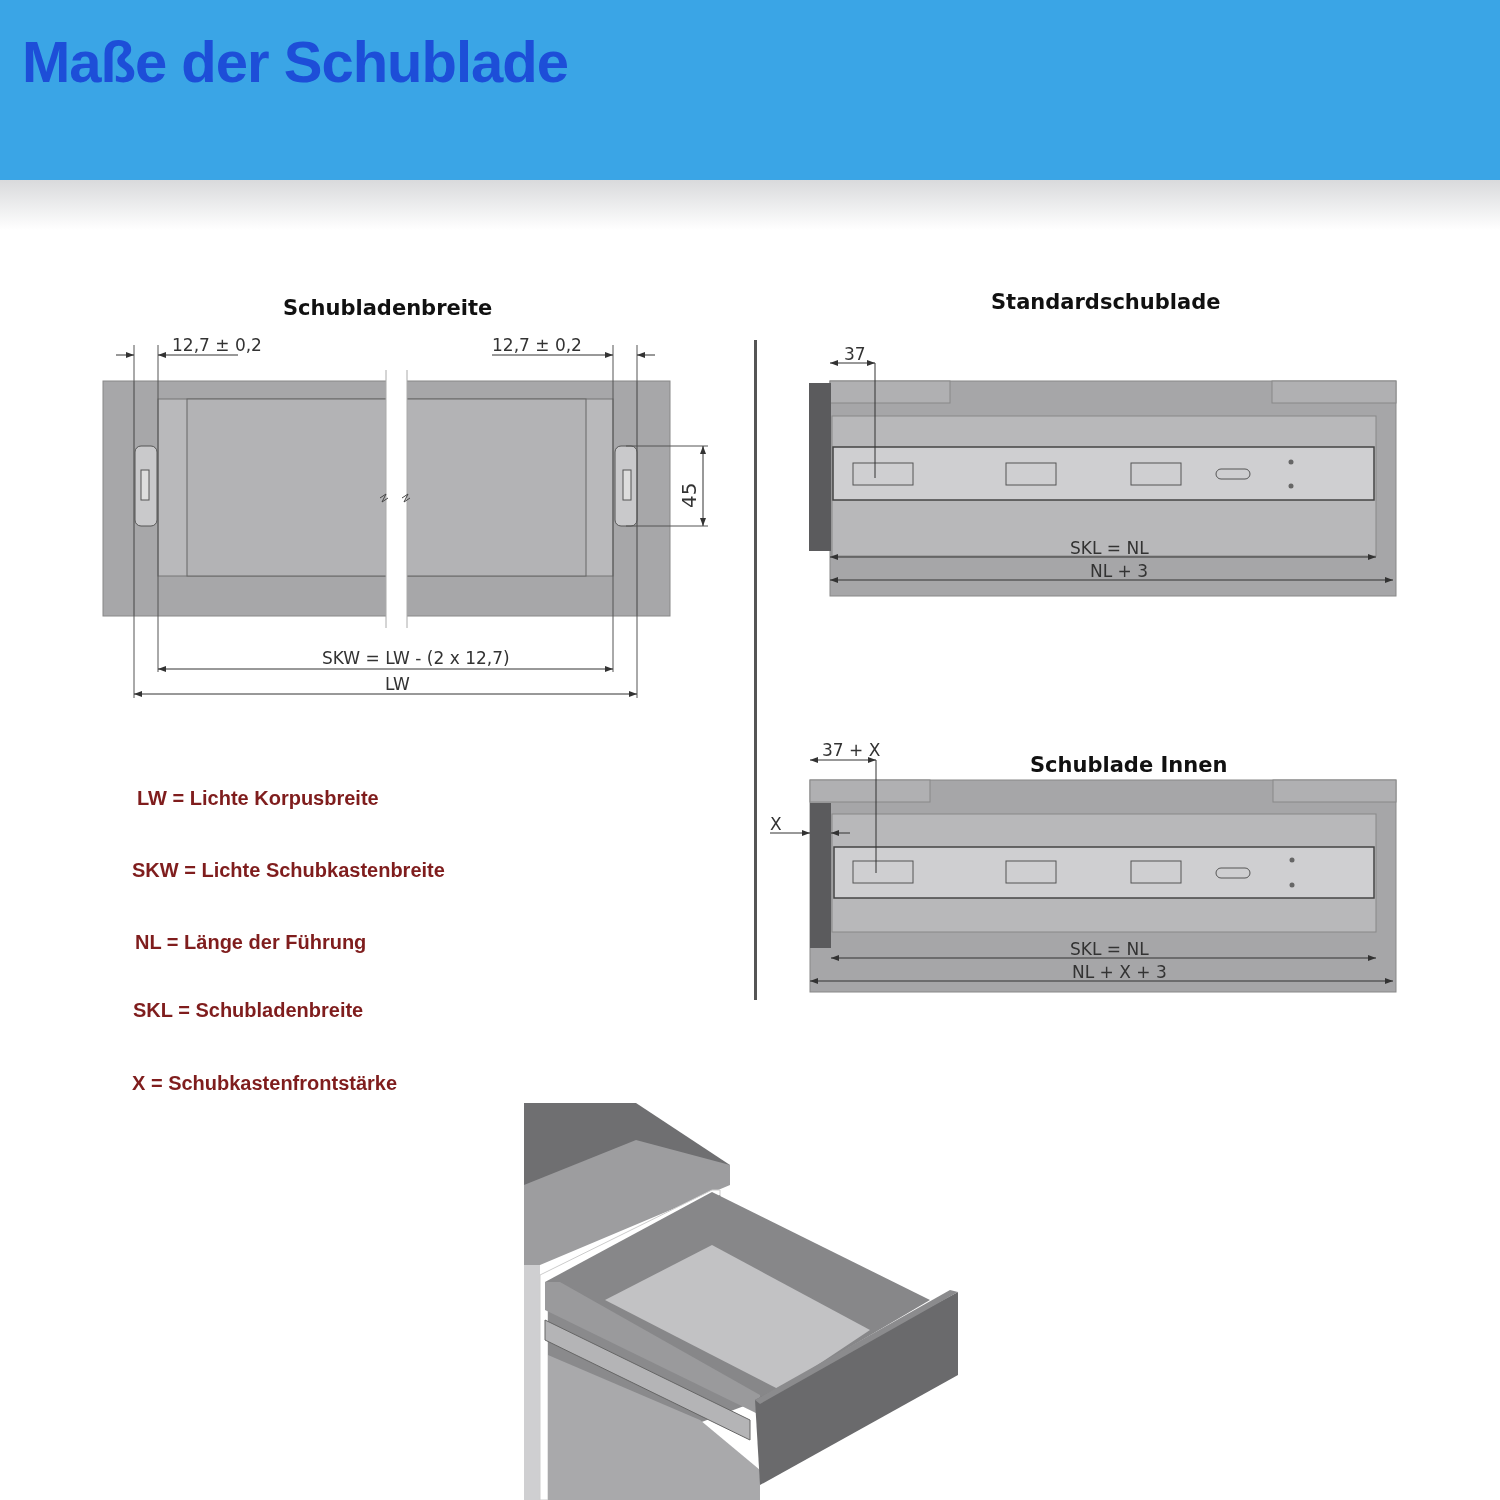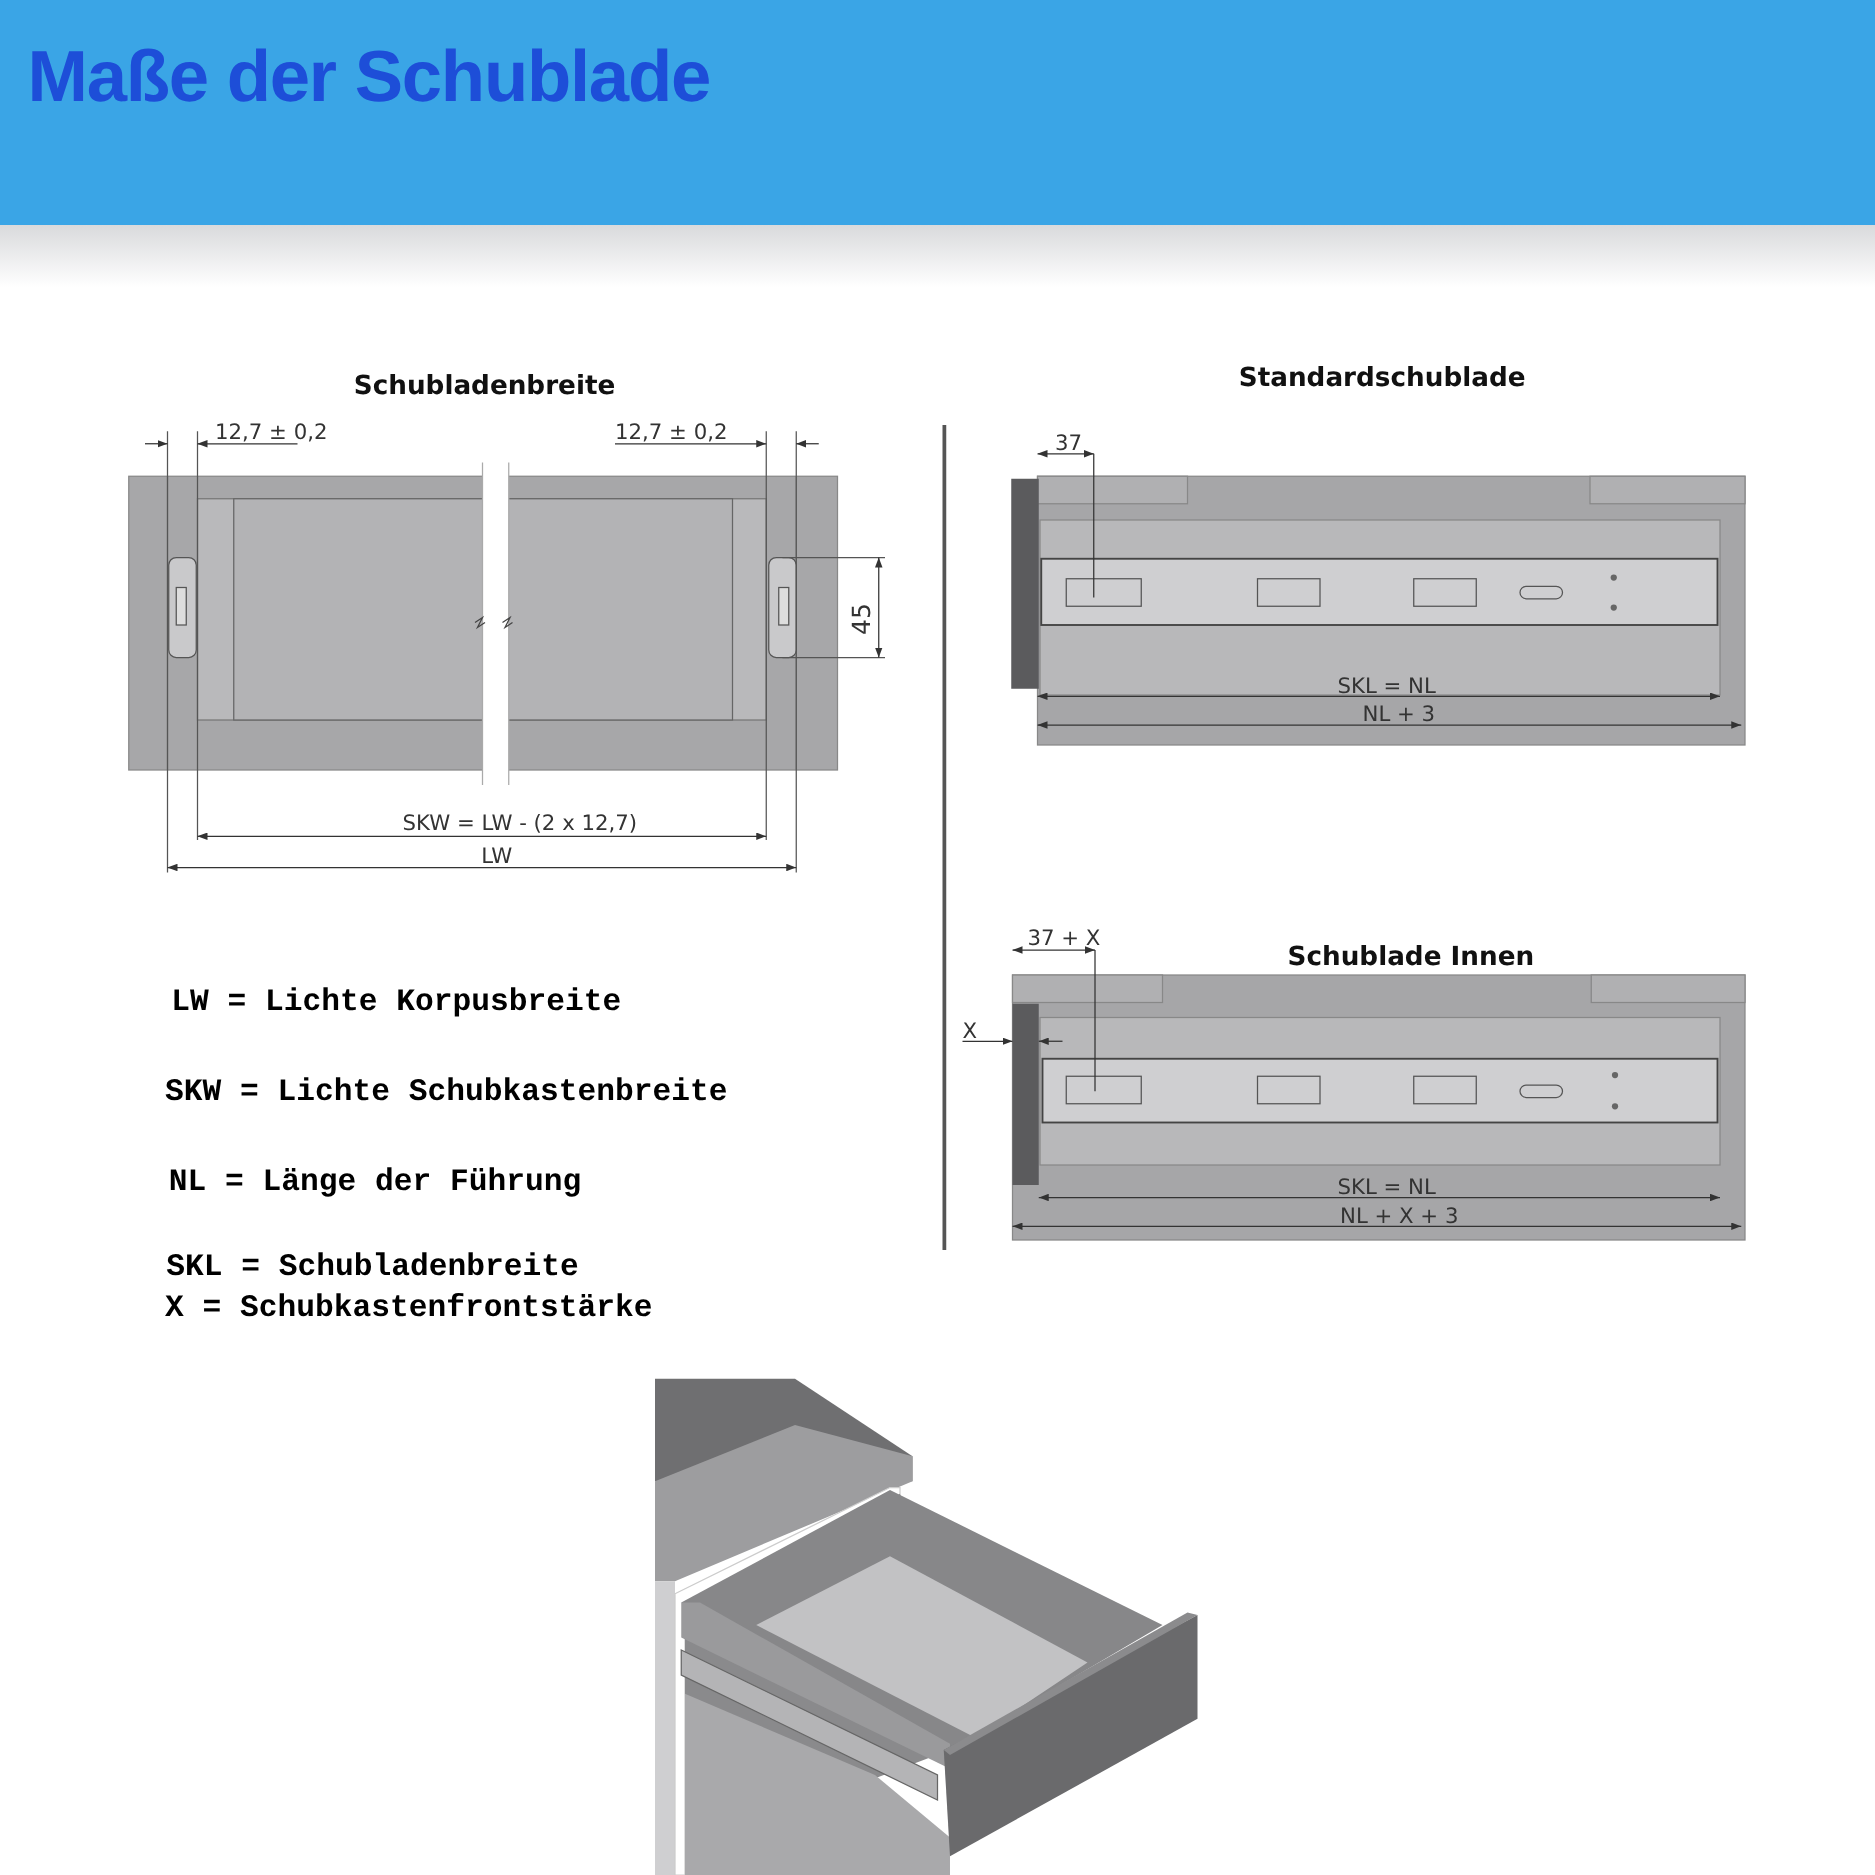--- a/index.html
+++ b/index.html
@@ -1,21 +1,21 @@
 <!DOCTYPE html>
 <html><head>
 <meta charset="utf-8">
 <style>
   html,body{margin:0;padding:0;}
   body{width:1500px;height:1500px;background:#fff;position:relative;overflow:hidden;font-family:"Liberation Sans",sans-serif;}
   .header{position:absolute;left:0;top:0;width:1500px;height:180px;background:#3aa5e6;}
   .header-shadow{position:absolute;left:0;top:180px;width:1500px;height:50px;background:linear-gradient(#d9dadc,#ffffff);}
   .title{position:absolute;left:22px;top:28px;color:#1d4ed8;font-weight:bold;font-size:58px;letter-spacing:-1px;font-family:"Liberation Sans",sans-serif;}
   .section-title{position:absolute;font-family:"DejaVu Sans",sans-serif;font-weight:bold;font-size:21px;color:#111;margin-top:48px;}
-  .legend-item{position:absolute;font-family:Liberation Mono, monospace;font-weight:bold;font-size:25px;color:#000000;}
+  .legend-item{position:absolute;font-family:Liberation Sans, sans-serif;font-weight:bold;font-size:20px;color:#7f1d1d;}
   .dim{font-family:"DejaVu Sans",sans-serif;font-size:17px;fill:#333;}
   svg{position:absolute;left:0;top:0;}
   .divider{position:absolute;left:754px;top:340px;width:3px;height:660px;background:#555;}
 </style>
 </head>
 <body>
 
 <div class="header"></div>
 <div class="header-shadow"></div>
 <div class="title">Maße der Schublade</div>
@@ -137,13 +137,13 @@
     <polygon points="545,1320 750,1420 750,1440 545,1340" fill="#b4b4b6" stroke="#666"></polygon>
     <polygon points="755,1400 958,1292 958,1375 760,1485" fill="#6a6a6c"></polygon>
     <polygon points="755,1400 950,1290 958,1292 760,1404" fill="#8b8b8d"></polygon>
   </g>
 </svg>
 
 <div class="legend-item" style="left:137px;top:787px;">LW = Lichte Korpusbreite</div>
 <div class="legend-item" style="left:132px;top:859px;">SKW = Lichte Schubkastenbreite</div>
 <div class="legend-item" style="left:135px;top:931px;">NL = Länge der Führung</div>
 <div class="legend-item" style="left:133px;top:999px;">SKL = Schubladenbreite</div>
-<div class="legend-item" style="left:132px;top:1032px;">X = Schubkastenfrontstärke</div>
+<div class="legend-item" style="left:132px;top:1072px;">X = Schubkastenfrontstärke</div>
 
 </body></html>

